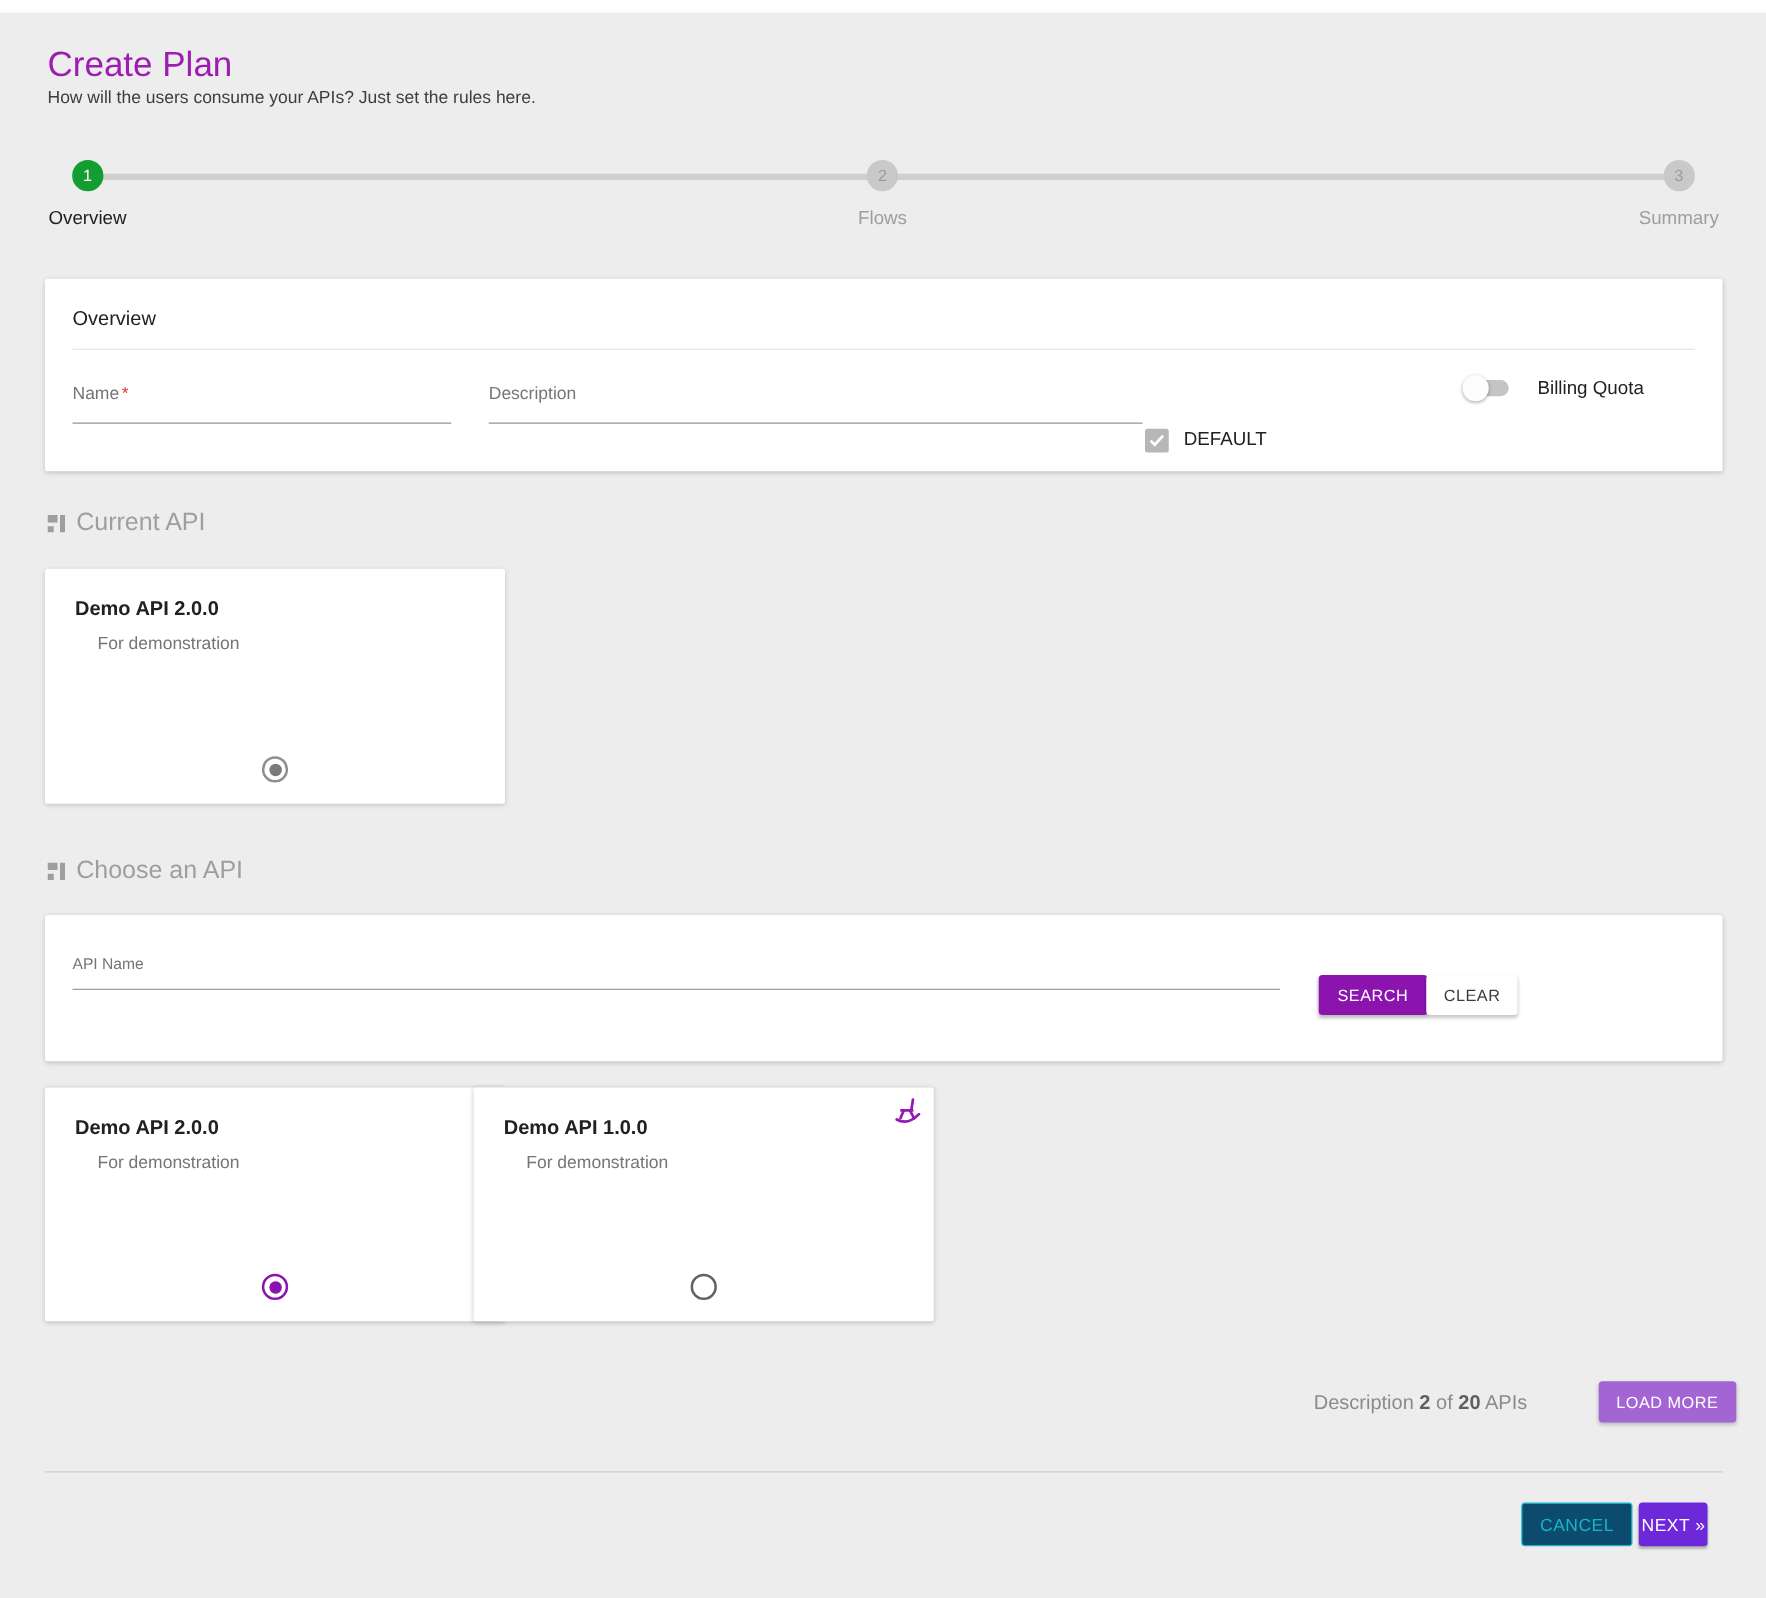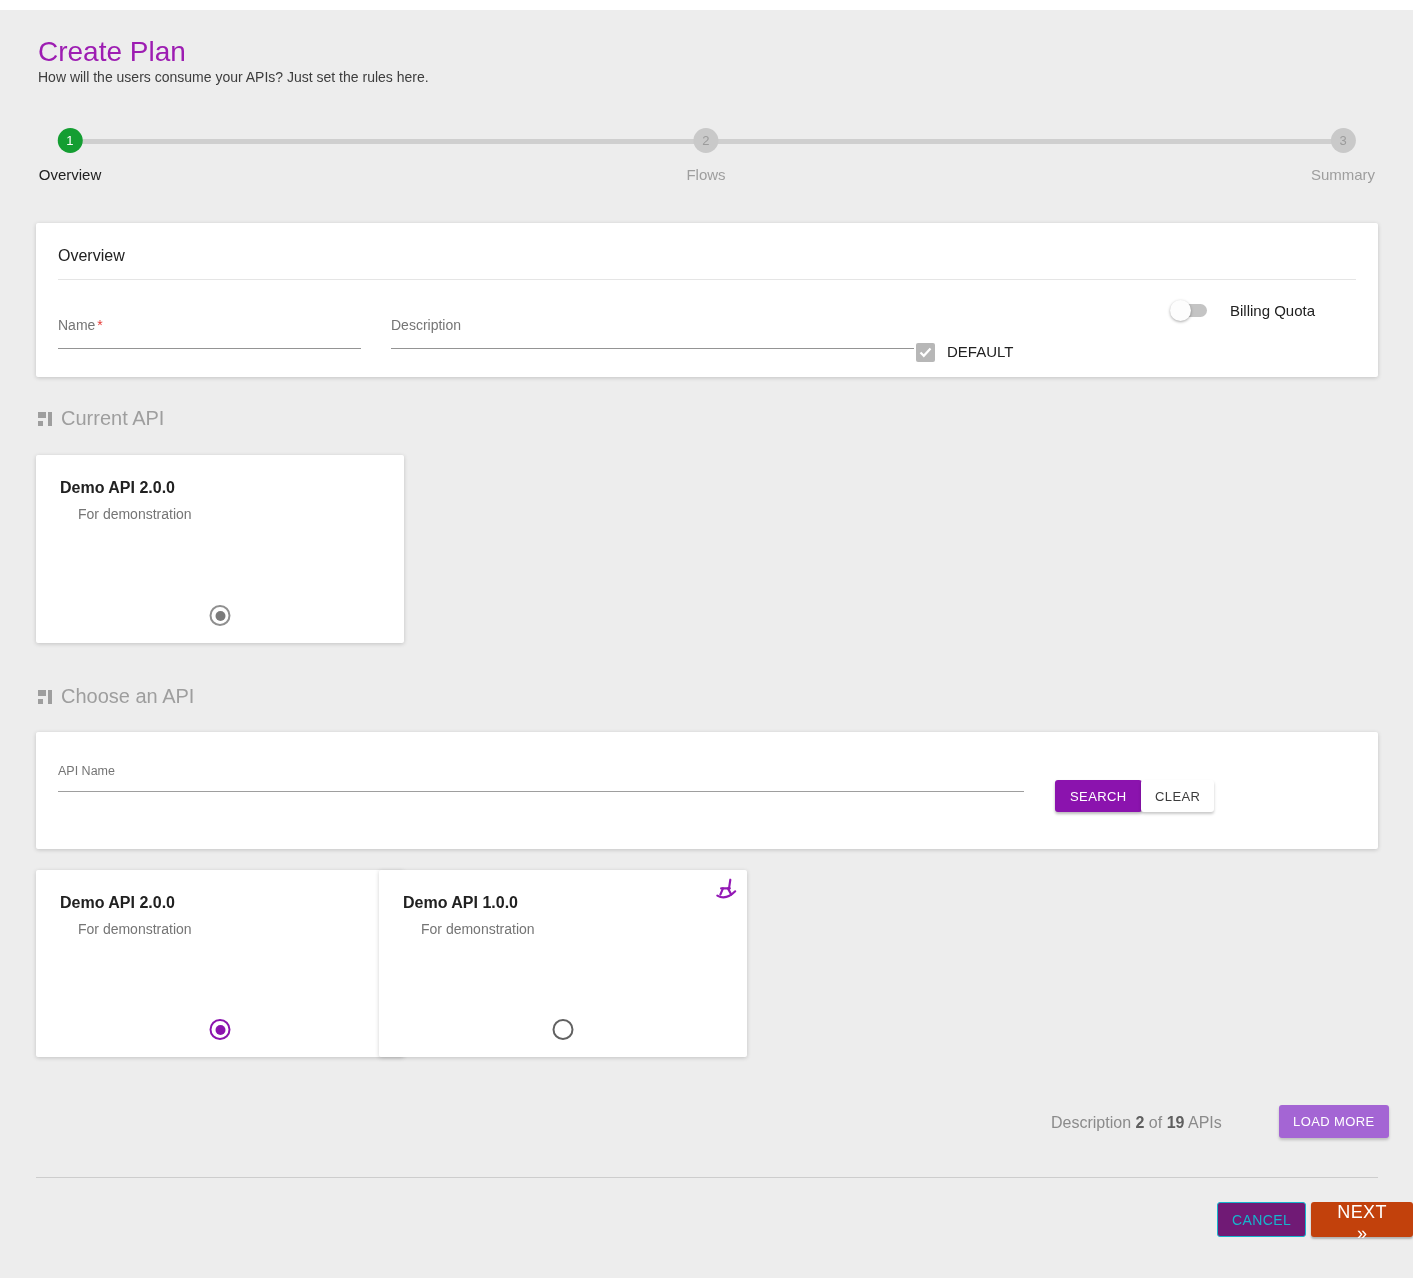--- a/index.html
+++ b/index.html
@@ -26,21 +26,21 @@
   .step-label { display:block; margin-top:13px; font-size:15px; white-space:nowrap; }
   .step.active .step-label { color:#212121; }
   .step.inactive .step-label { color:#9e9e9e; }
 
   .card { position:absolute; background:#fff; border-radius:2px; box-shadow:0 1px 4px rgba(0,0,0,.18); }
 
   
   .overview-card { left:36px; top:223px; width:1342px; height:154px; padding:0 22px; }
   .overview-heading { padding-top:24px; padding-bottom:14px; font-size:16px; color:#212121; border-bottom:1px solid #e5e5e5; }
   .form-row { display:flex; margin-top:26px; position:relative; }
-  .field { border-bottom:1px solid #949494; padding-bottom:14px; cursor:text;margin-top:10px; }
+  .field { border-bottom:1px solid #949494; padding-bottom:14px; cursor:text; }
   .field-label { font-size:14px; color:#757575; }
   .required-marker { color:#e53935; margin-left:2px; }
   .field-name { width:303px; }
   .field-description { width:523px; margin-left:30px; }
   .default-group { position:absolute; left:858px; top:-6px; display:flex; align-items:flex-start; cursor:pointer;margin-top:43px; }
   .checkbox { width:19px; height:19px; background:#b7b7b7; border-radius:2px; display:flex; align-items:center; justify-content:center; }
   .checkbox-label { margin-left:12px; font-size:15px; color:#212121; }
   .billing-group { position:absolute; left:1112px; top:-6px; display:flex; align-items:center; cursor:pointer; }
   .toggle { position:relative; width:38px; height:21px; margin-right:22px; }
   .toggle-track { position:absolute; left:3px; top:4px; width:34px; height:13px; border-radius:7px; background:#c4c4c4; }
@@ -78,22 +78,22 @@
   .btn-search { position:absolute; left:1019px; top:48px; height:32px; padding:0 15px; background:#8b13ae; color:#fff; font-size:13px; letter-spacing:.4px; border:none; border-radius:3px; box-shadow:0 2px 3px rgba(0,0,0,.28); }
   .btn-clear { position:absolute; left:1105px; top:48px; height:32px; padding:0 14px; background:#fff; color:#3c3c3c; font-size:13px; letter-spacing:.4px; border:none; border-radius:3px; box-shadow:0 2px 3px rgba(0,0,0,.22); }
 
   
   .results { position:absolute; top:1114px; left:1051px; font-size:16px; color:#8b8b8b; }
   .results b { color:#5f5f5f; font-weight:700; }
   .btn-load-more { position:absolute; left:1279px; top:1105px; height:33px; padding:0 14px; background:#a465d4; color:#fff; font-size:13px; letter-spacing:.4px; border:none; border-radius:3px; box-shadow:0 2px 3px rgba(0,0,0,.2); }
 
   .footer-divider { position:absolute; left:36px; top:1177px; width:1342px; height:1px; background:#cdcdcd; }
   .footer { position:absolute; left:1217px; top:1202px; display:flex; gap:5px; }
-  .btn-cancel { height:35px; padding:0 14px; background:#701a75; border:1px solid #16b5cd; color:#16b5cd; font-size:14px; letter-spacing:.4px; border-radius:3px; }
-  .btn-next { height:35px; padding:0 22px; background:#c2410c; border:none; color:#fff; font-size:18px; letter-spacing:.4px; border-radius:3px; box-shadow:0 2px 2px rgba(0,0,0,.25); }
+  .btn-cancel { height:35px; padding:0 14px; background:#0c4a6e; border:1px solid #16b5cd; color:#16b5cd; font-size:14px; letter-spacing:.4px; border-radius:3px; }
+  .btn-next { height:35px; padding:0 2px; background:#6d28d9; border:none; color:#fff; font-size:14px; letter-spacing:.4px; border-radius:3px; box-shadow:0 2px 2px rgba(0,0,0,.25); }
 </style>
 </head>
 <body>
 
 <div class="top-strip"></div>
 
 <h1 class="page-title">Create Plan</h1>
 <div class="page-subtitle">How will the users consume your APIs? Just set the rules here.</div>
 
 <div class="stepper">
@@ -187,21 +187,21 @@
   </svg>
   <div class="api-card-title">Demo API 1.0.0</div>
   <div class="api-card-desc">For demonstration</div>
   <span class="radio"></span>
 </div>
 
 <div class="results">
   <span>Description</span>
   <b>2</b>
   <span>of</span>
-  <b>19</b>
+  <b>20</b>
   <span>APIs</span>
 </div>
 <button class="btn-load-more">LOAD MORE</button>
 
 <div class="footer-divider"></div>
 
 <div class="footer">
   <button class="btn-cancel">CANCEL</button>
   <button class="btn-next">NEXT »</button>
 </div>

